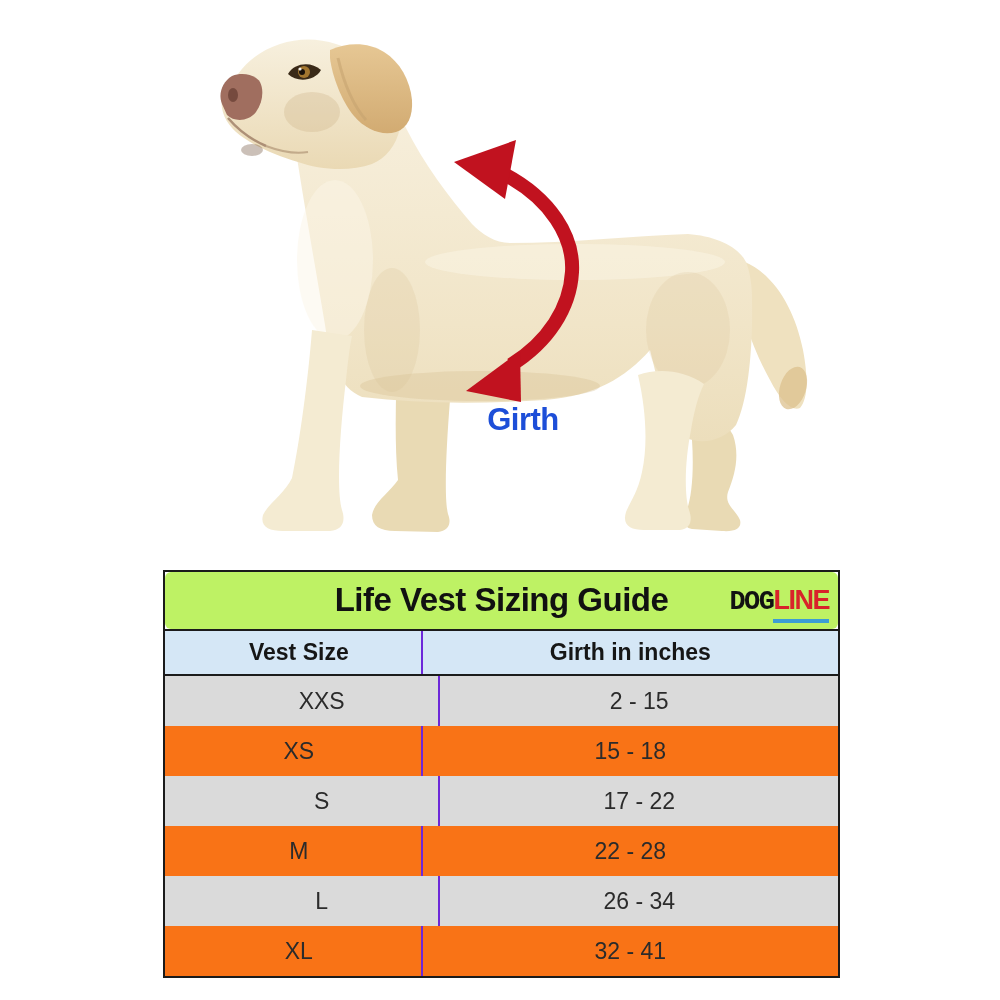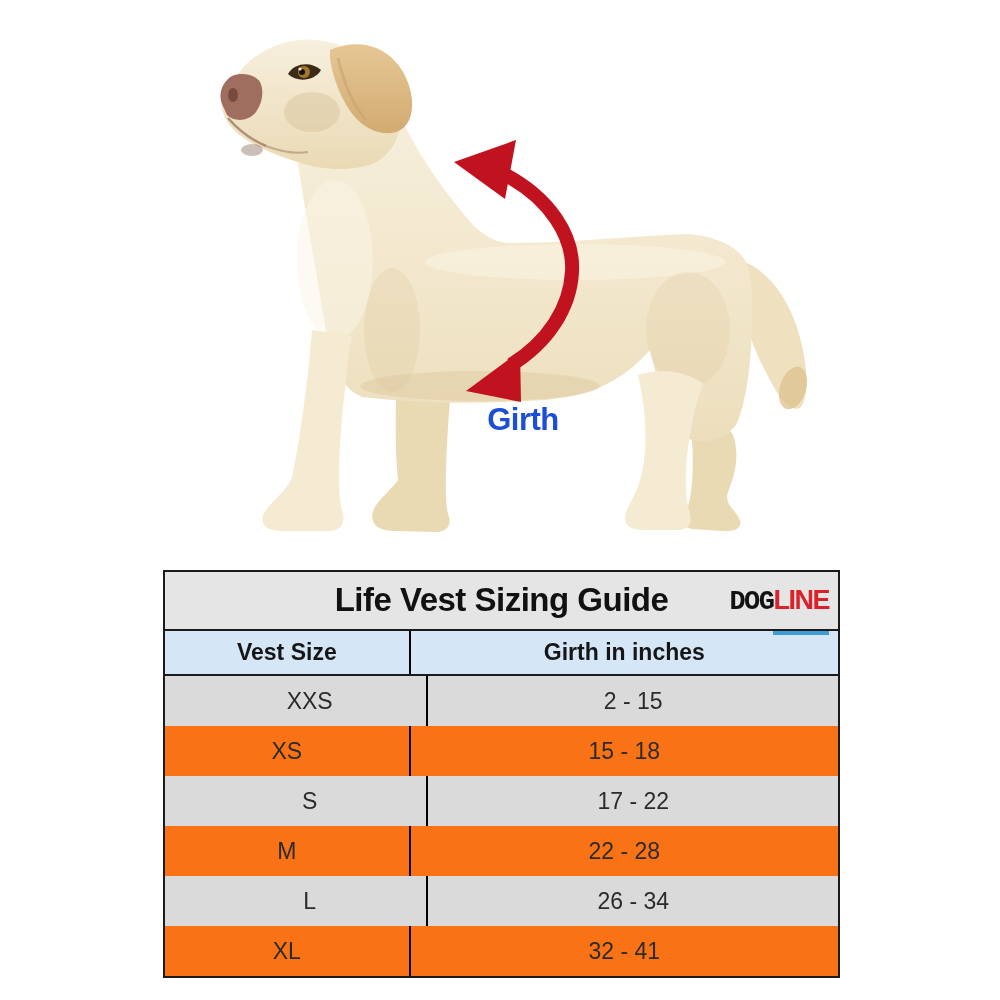--- a/index.html
+++ b/index.html
@@ -12,37 +12,37 @@
   .girth-label{
     position:absolute;left:448px;top:402px;width:150px;text-align:center;
     font-size:31px;font-weight:700;color:#1d4ed8;letter-spacing:-0.5px;
   }
   
   .sizing-table{
     position:absolute;left:163px;top:570px;width:677px;height:408px;
     border:2px solid #1b1b1b;box-sizing:border-box;background:#ffffff;
     display:flex;flex-direction:column;
   }
-  .title-row{flex:0 0 57px;position:relative;background:#e5e5e5;}
+  .title-row{flex:0 0 57px;position:relative;background:#bef264;border-radius:6px;}
   .table-title{
     position:absolute;left:0;right:0;top:50%;transform:translateY(-52%);
     text-align:center;font-size:33px;font-weight:700;color:#111111;letter-spacing:-0.5px;
   }
   .brand-logo{
     position:absolute;right:9px;top:50%;transform:translateY(-50%);
     font-size:27px;font-weight:700;letter-spacing:-1.5px;white-space:nowrap;
   }
   .brand-dog{color:#121212;font-family:Liberation Mono, monospace;}
-  .brand-line{color:#d8232a;border-bottom:4px solid #3d9dd4;padding-bottom:16px;}
+  .brand-line{color:#d8232a;border-bottom:4px solid #3d9dd4;padding-bottom:4px;}
   .header-row{
     flex:0 0 47px;display:flex;background:#d5e7f6;
     border-top:2px solid #1b1b1b;border-bottom:2px solid #1b1b1b;box-sizing:border-box;
   }
-  .col-size{width:36.5%;border-right:2px solid #000000;box-sizing:border-box;
-    display:flex;align-items:center;justify-content:center;}
+  .col-size{width:36.5%;border-right:2px solid #6d28d9;box-sizing:border-box;
+    display:flex;align-items:center;justify-content:center;margin-left:12px;}
   .col-girth{flex:1;display:flex;align-items:center;justify-content:center;}
   .header-row .col-size,.header-row .col-girth{font-weight:700;font-size:23px;color:#161616;}
   .data-row{flex:1;display:flex;background:#f97316;}
   .data-row.alt{background:#dadada;padding-left:28px;}
   .data-row .col-size,.data-row .col-girth{font-size:23px;font-weight:400;color:#2b2b2b;}
 </style>
 </head>
 <body>
 
 <svg class="dog-svg" viewBox="0 0 1000 560" xmlns="http://www.w3.org/2000/svg" aria-hidden="true">

